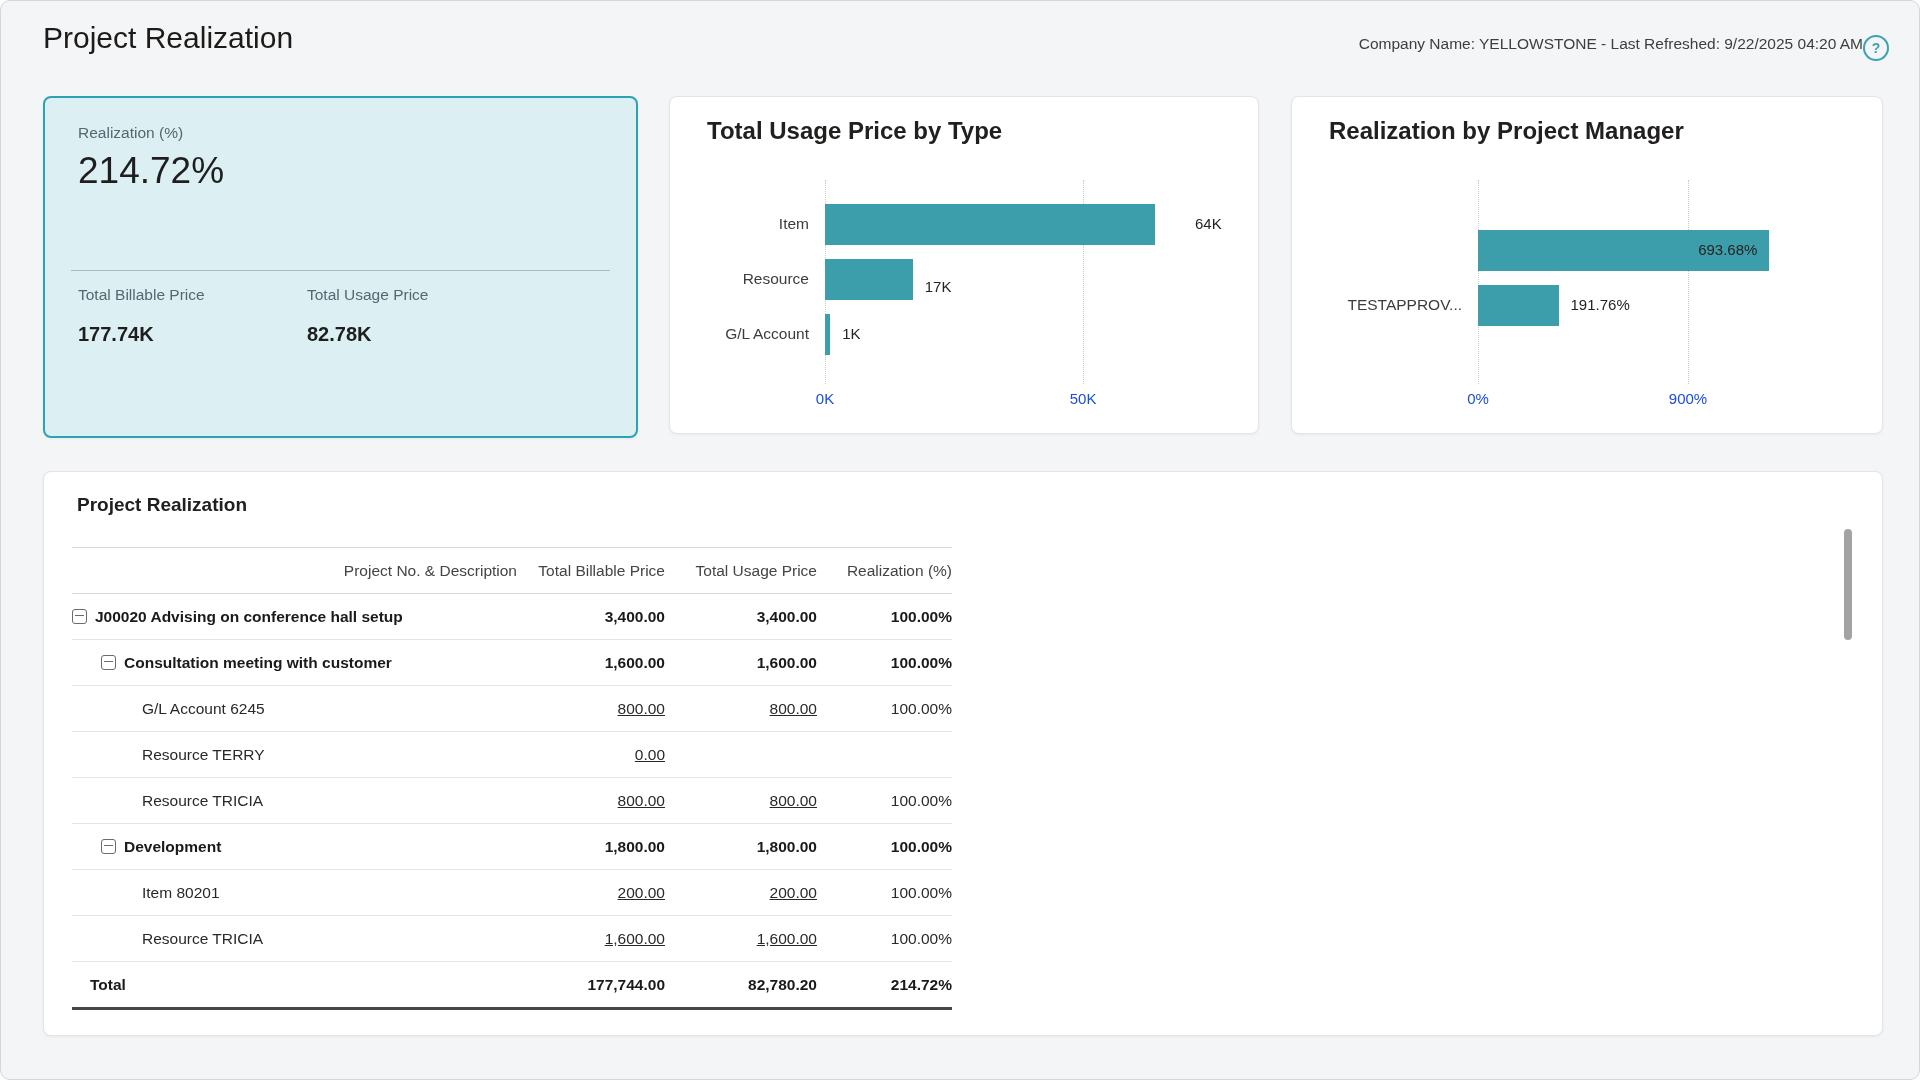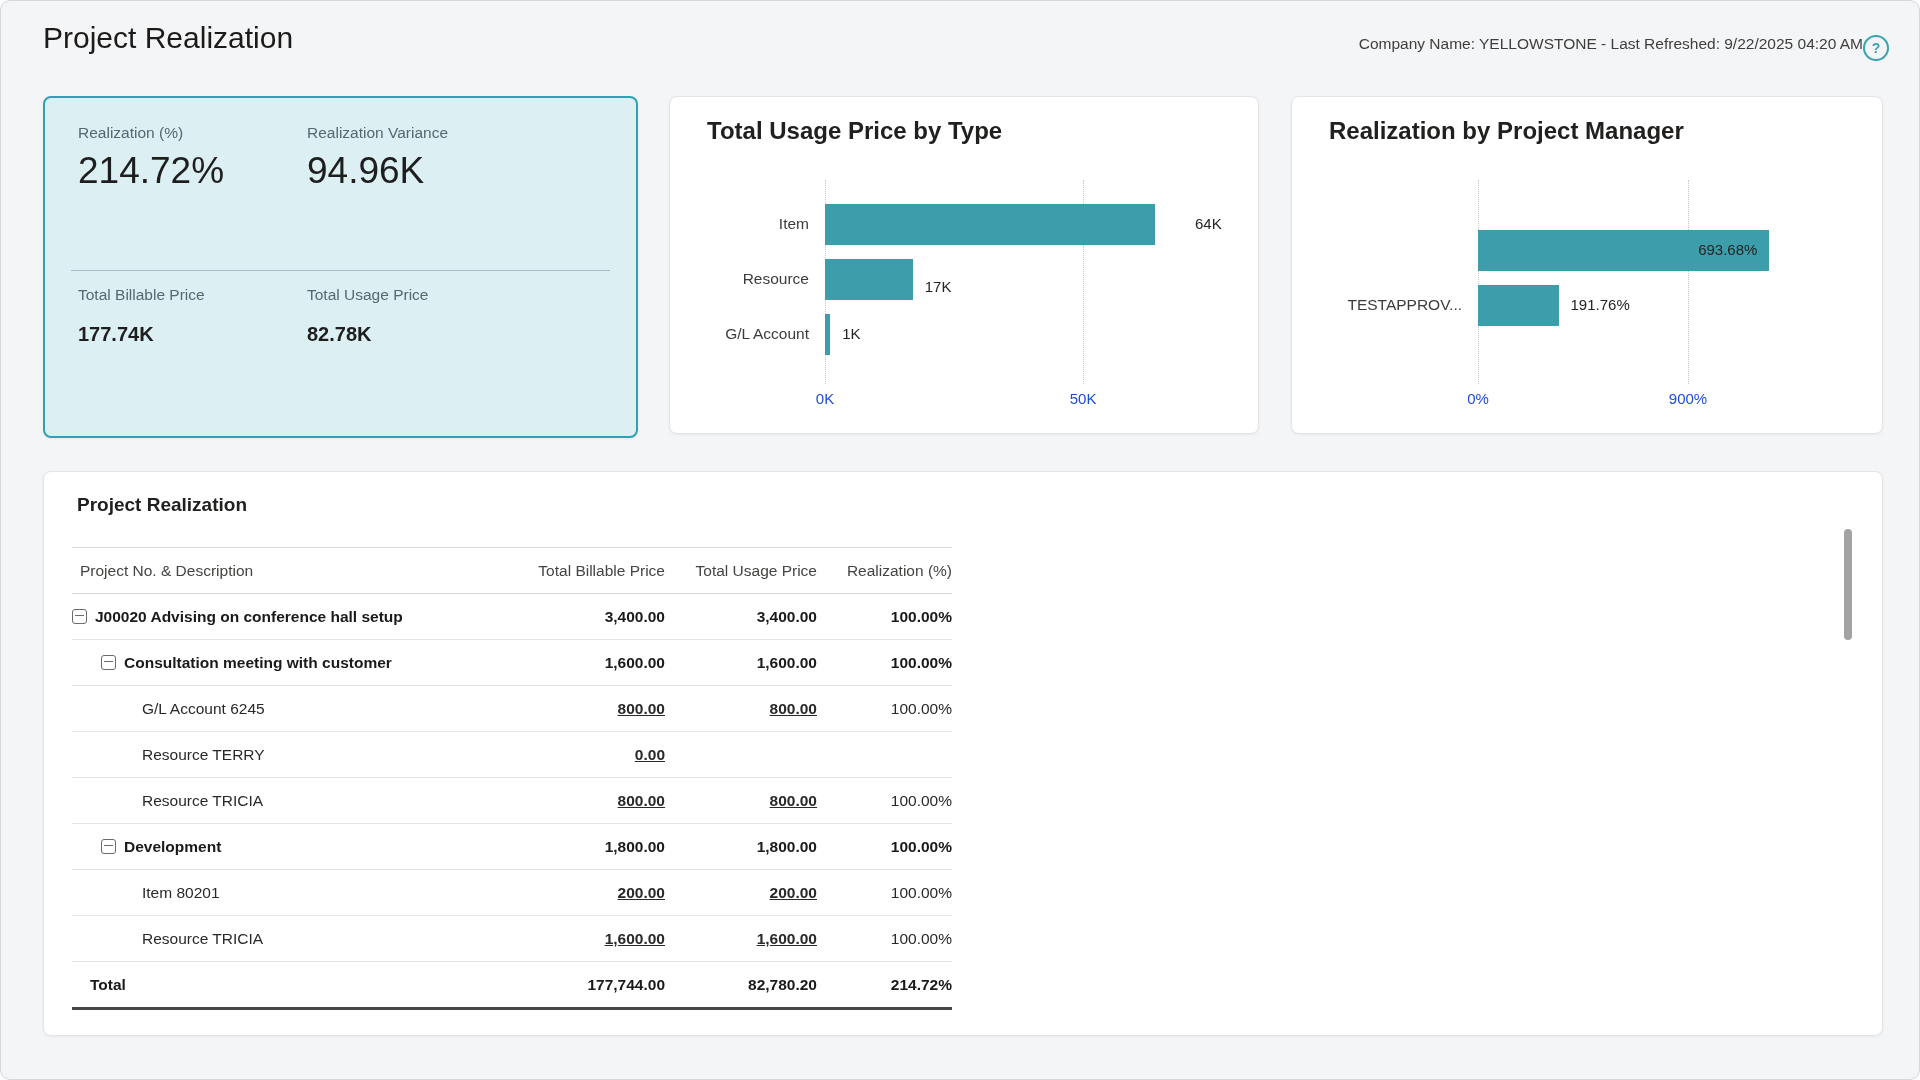--- a/index.html
+++ b/index.html
@@ -39,52 +39,48 @@
   
   .table-title{position:absolute;left:33px;top:22px;margin:0;font-size:19px;font-weight:700;color:#21201f;}
   .pr-table{position:absolute;left:28px;top:75px;width:880px;border-collapse:collapse;font-size:15.5px;color:#2a2928;table-layout:fixed;}
   .pr-table th,.pr-table td{height:45px;padding:0;vertical-align:middle;}
   .pr-table thead tr{border-top:1px solid #d8d8d8;border-bottom:1px solid #d8d8d8;}
   .pr-table tbody tr{border-bottom:1px solid #e4e4e4;}
   .pr-table tfoot tr{border-bottom:3px solid #474747;}
   .pr-table th{font-weight:400;color:#454442;text-align:left;}
   .pr-table .num{text-align:right;}
   .pr-table .bold{font-weight:700;color:#1b1a19;}
-  th.desc{padding-left:8px;}
+  th.desc{padding-left:8px;text-align:right;}
   td.desc{white-space:nowrap;overflow:hidden;}
   td.lvl0{padding-left:0;}
   td.lvl1{padding-left:29px;}
   td.lvl2{padding-left:70px;}
   td.total-name{padding-left:18px;}
   .collapse-icon{display:inline-block;width:13px;height:13px;border:1px solid #6b6b6b;border-radius:3px;position:relative;margin-right:8px;vertical-align:-2px;cursor:pointer;background:#fff;}
   .collapse-icon::before{content:'';position:absolute;left:2px;right:2px;top:5px;border-top:1px solid #6b6b6b;}
-  .drill{text-decoration:underline;cursor:pointer;font-weight:bold;}
+  .drill{text-decoration:underline;cursor:pointer;}
   .table-scrollbar{position:absolute;left:1800px;top:57px;width:8px;height:111px;border-radius:4px;background:#a3a3a3;cursor:grab;}
 </style>
 </head>
 <body>
 
 <div class="window">
 
   <h1 class="page-title">Project Realization</h1>
 
   <div class="header-right">
     <span class="meta">Company Name: YELLOWSTONE - Last Refreshed: 9/22/2025 04:20 AM</span>
     <span class="help-icon">?</span>
   </div>
 
   <section class="card kpi-card">
     <div class="kpi-top">
       <div>
         <div class="kpi-label">Realization (%)</div>
         <div class="kpi-value-lg">214.72%</div>
-      </div>
-      <div>
-        <div class="kpi-label">Realization Variance</div>
-        <div class="kpi-value-lg">94.96K</div>
       </div>
     </div>
     <div class="kpi-divider"></div>
     <div class="kpi-bottom">
       <div>
         <div class="kpi-label">Total Billable Price</div>
         <div class="kpi-value-sm">177.74K</div>
       </div>
       <div>
         <div class="kpi-label">Total Usage Price</div>

